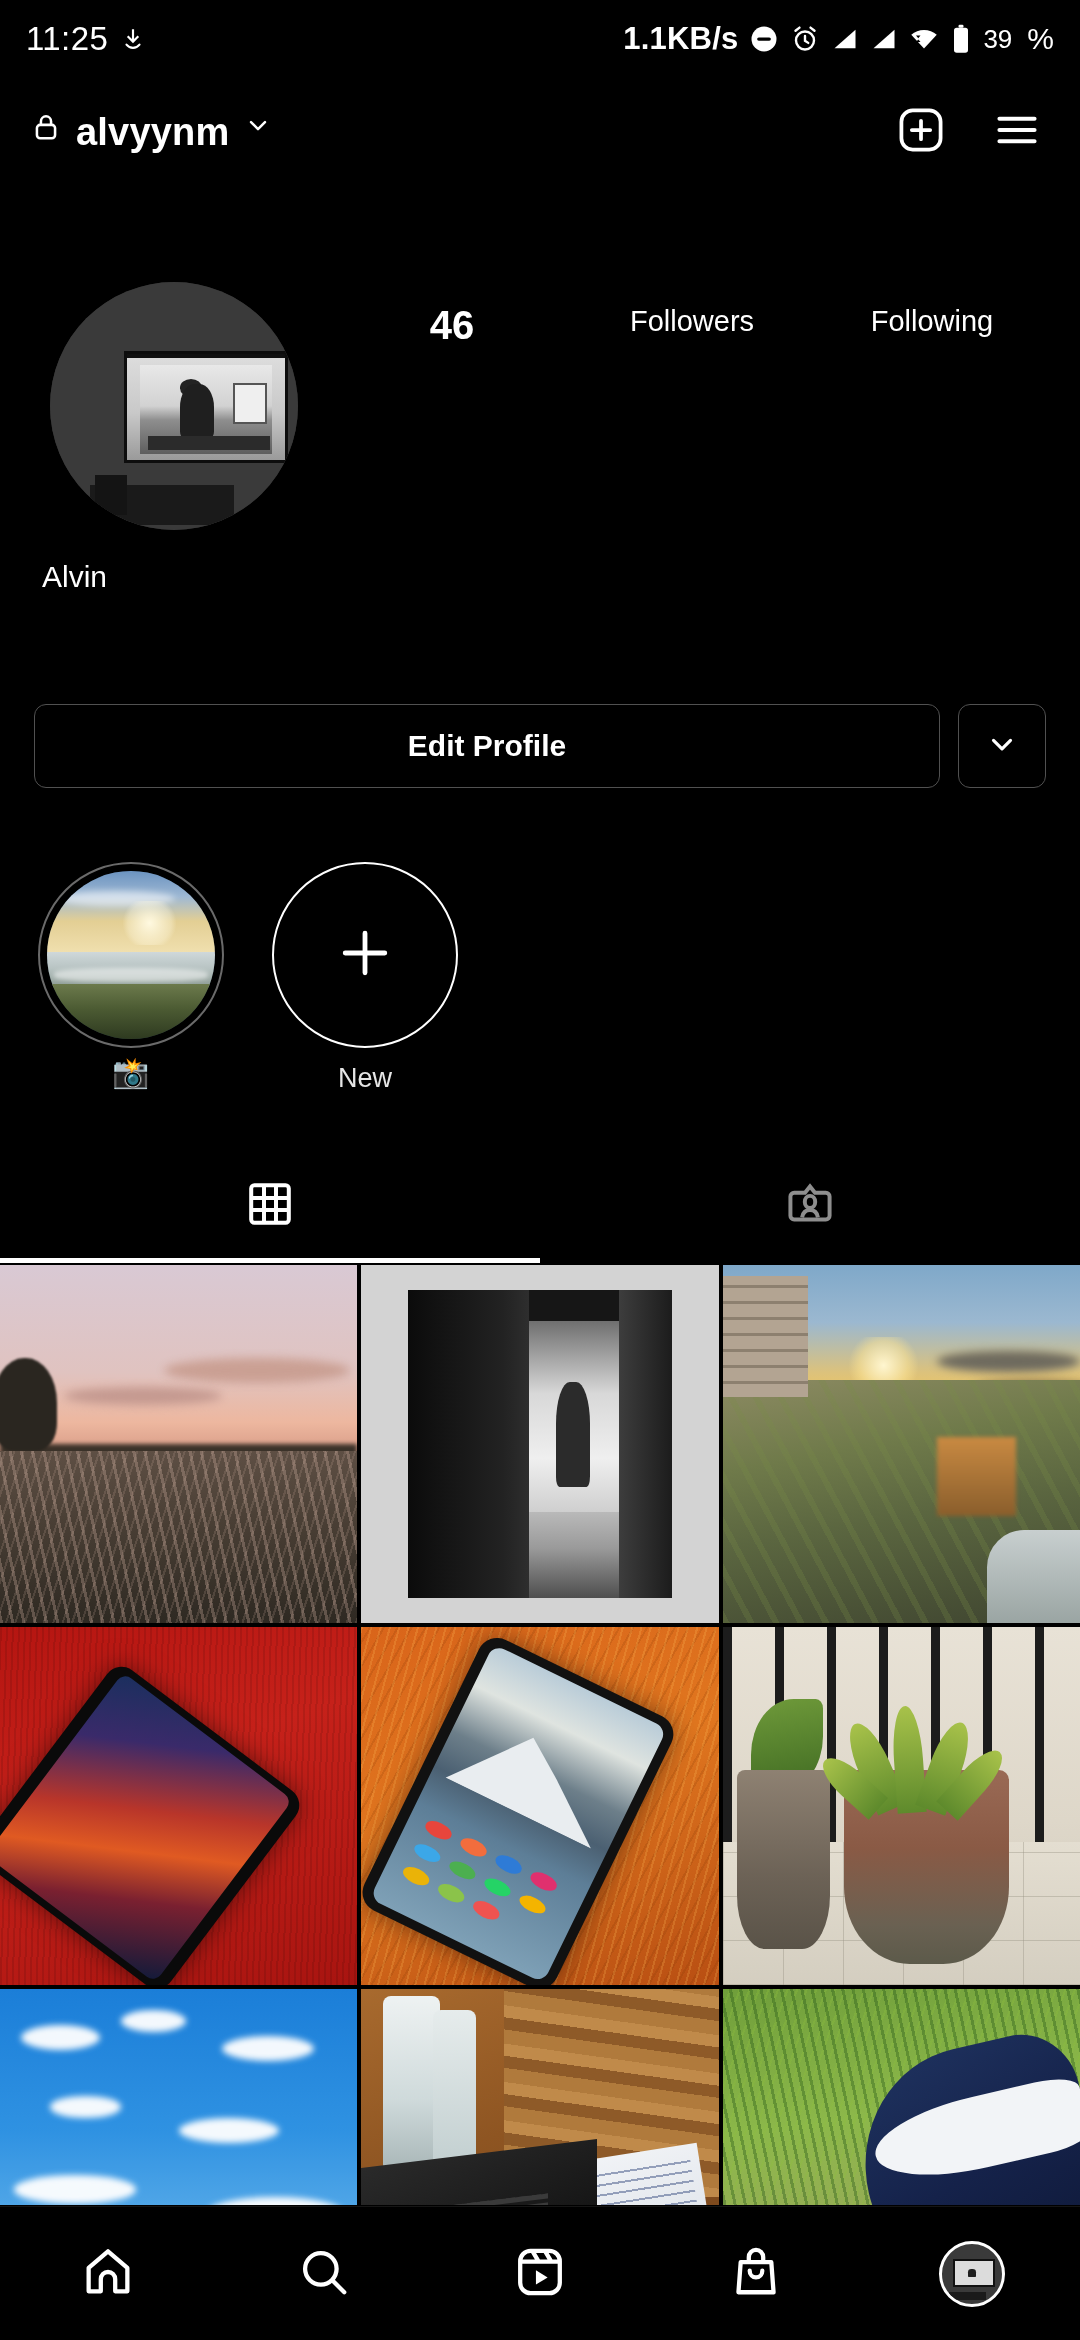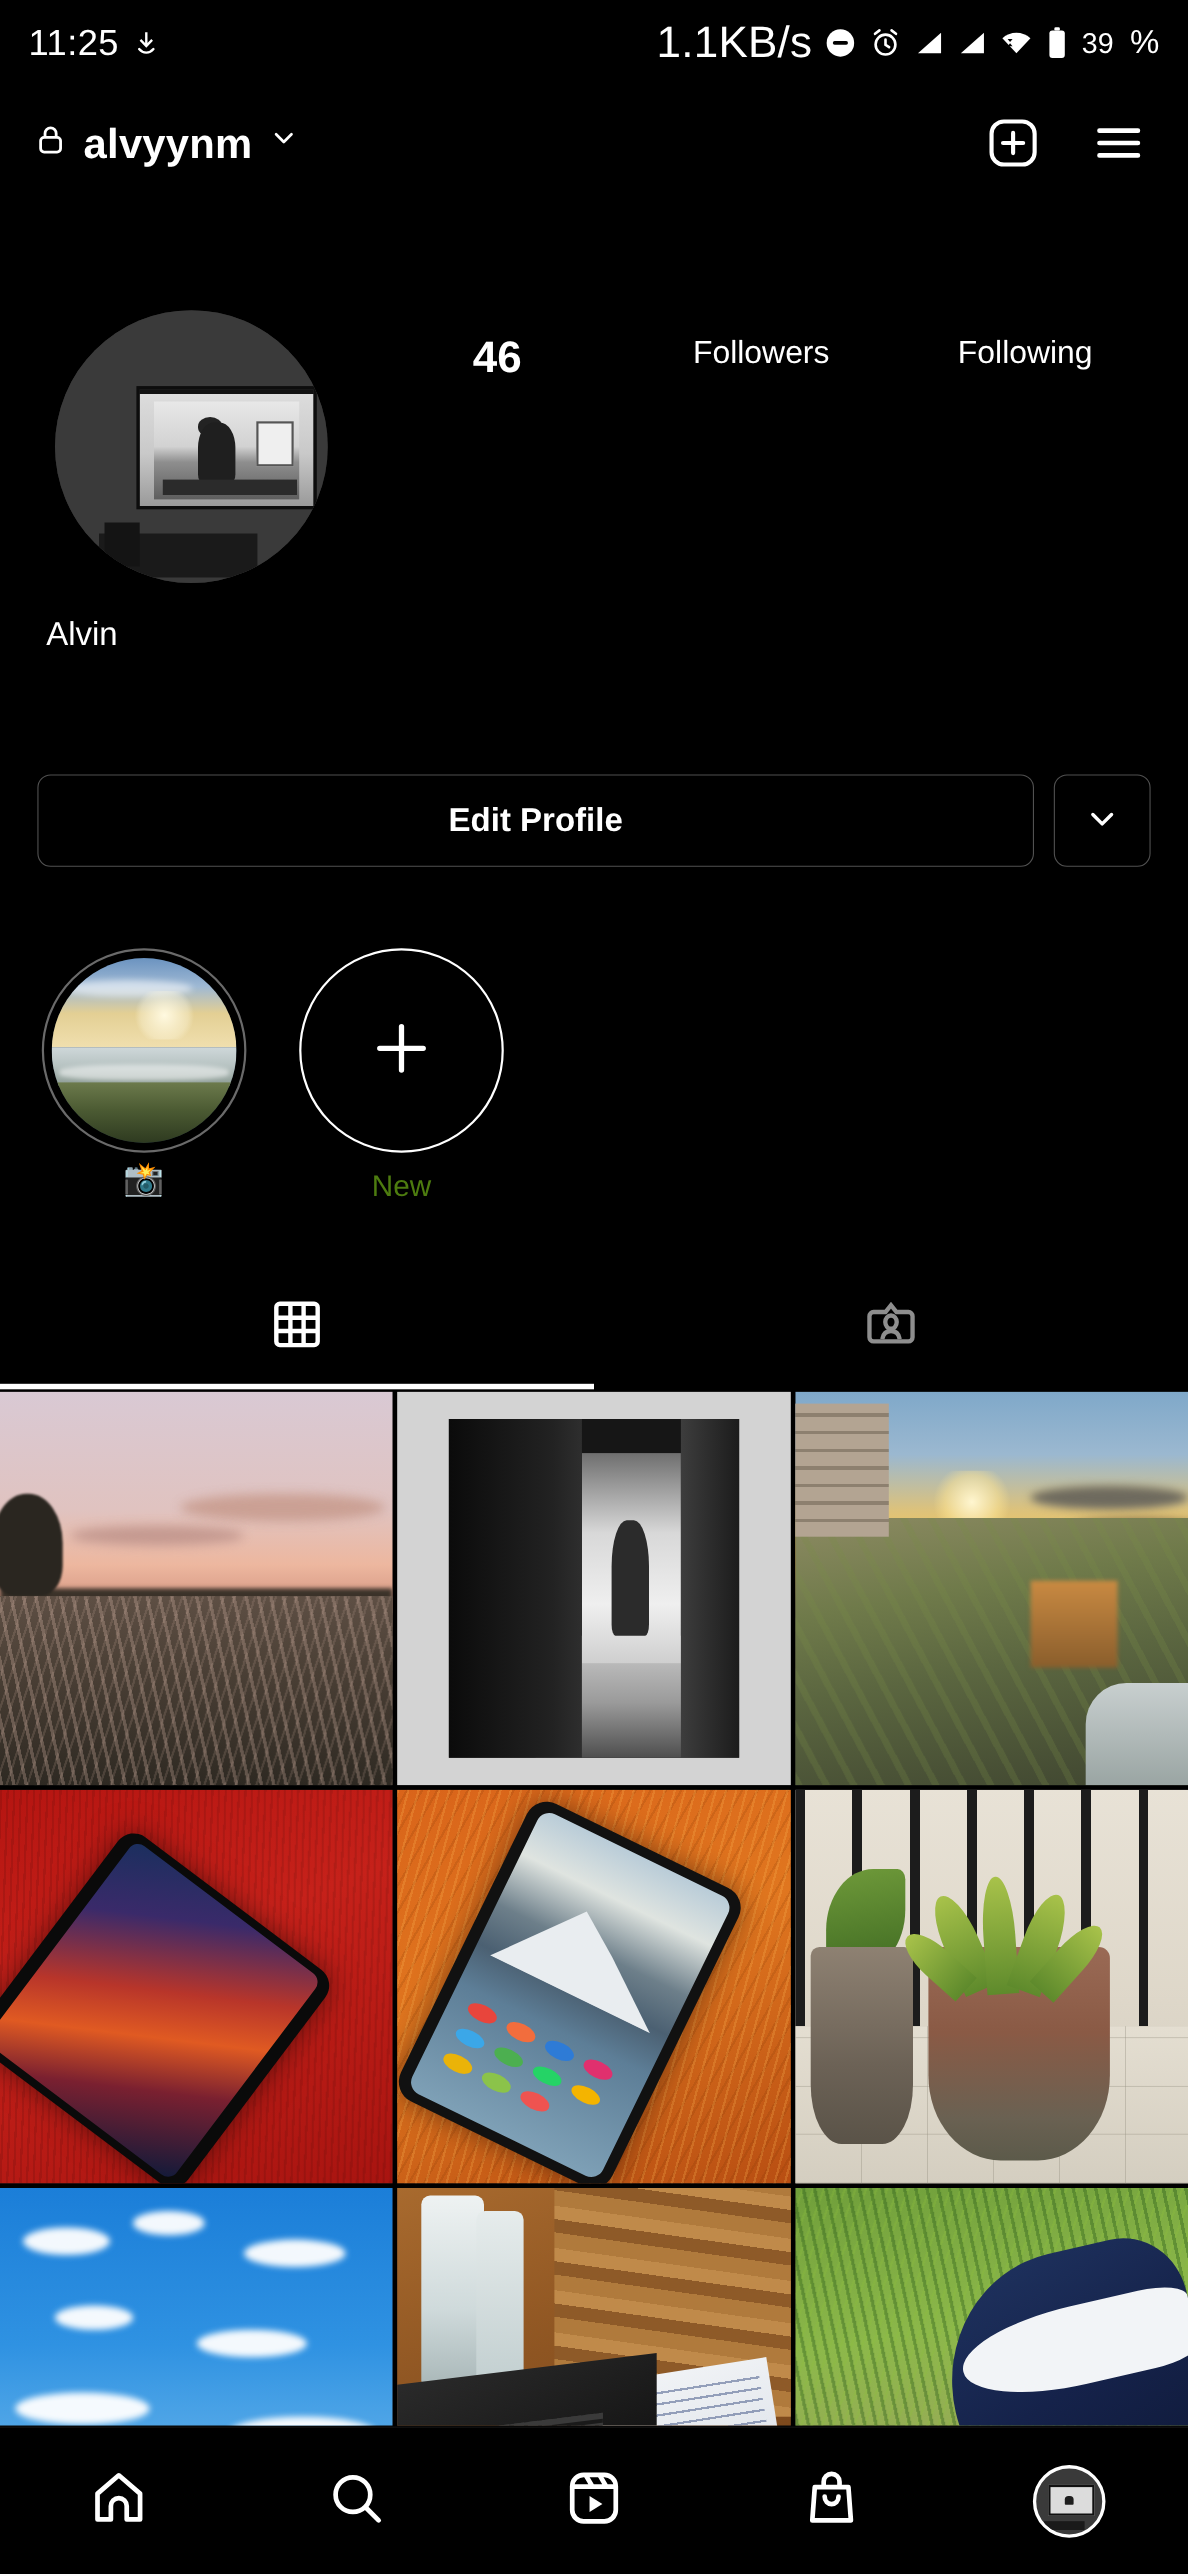--- a/index.html
+++ b/index.html
@@ -13,21 +13,21 @@
   .screen { position:relative; width:1080px; height:2340px; background:#000; }
 
   
   .statusbar{
     position:absolute; top:0; left:0; width:1080px; height:78px;
     display:flex; align-items:center; padding:0 26px;
   }
   .sb-left{ display:flex; align-items:center; gap:12px; }
   .sb-time{ font-size:33px; font-weight:400; letter-spacing:.4px; color:#fff; }
   .sb-right{ margin-left:auto; display:flex; align-items:center; gap:11px; }
-  .sb-speed{ font-size:40px; color:#fff; letter-spacing:.2px; }
+  .sb-speed{ font-size:31px; color:#fff; letter-spacing:.2px;font-weight:bold; }
   .sb-ico{ display:flex; align-items:center; justify-content:center; }
   .sb-pct{ font-size:26px; color:#fff; }
   .sb-pctsym{ font-size:30px; color:#fff; margin-left:4px;}
 
   
   .header{
     position:absolute; top:78px; left:0; width:1080px; height:108px;
     display:flex; align-items:center; padding:0 30px;
   }
   .hdr-user{ display:flex; align-items:flex-start; gap:14px; cursor:pointer;}
@@ -138,21 +138,21 @@
   }
   .hc-foam{
     position:absolute; left:4%; top:58%; width:92%; height:8%;
     background:rgba(255,255,255,.5); border-radius:40%; filter:blur(2px);
   }
   .hl-new{
     width:186px; height:186px; border-radius:50%;
     border:2.4px solid #fff; display:flex; align-items:center; justify-content:center;
     background:#000;
   }
-  .hl-lbl{ margin-top:14px; font-size:27px; text-align:center; color:#4d7c0f; line-height:1.2;}
+  .hl-lbl{ margin-top:14px; font-size:27px; text-align:center; color:#e5e5e5; line-height:1.2;}
   .hl-emoji{ margin-top:10px; font-size:30px; line-height:1; }
 
   
   .tabs{
     position:absolute; left:0; top:1150px; width:1080px; height:112px;
     display:flex;
   }
   .tab{
     flex:1; display:flex; align-items:center; justify-content:center;
     cursor:pointer; position:relative;

